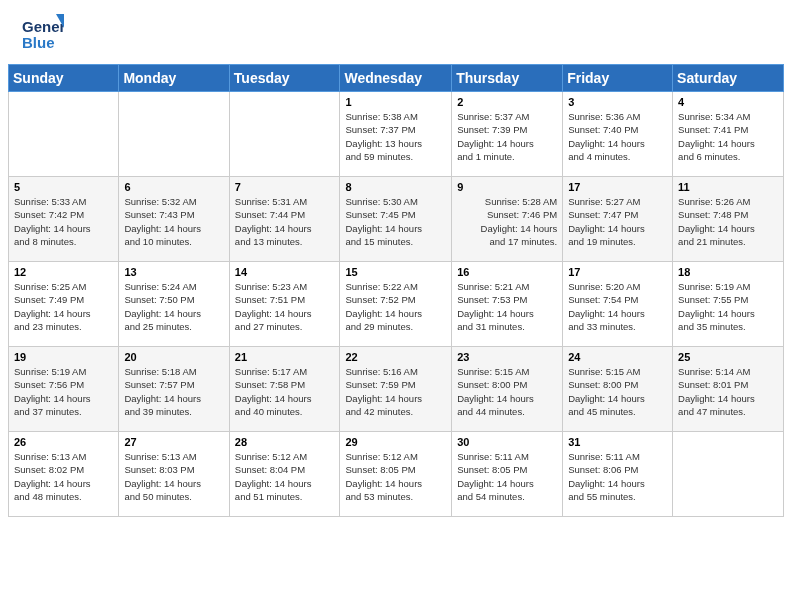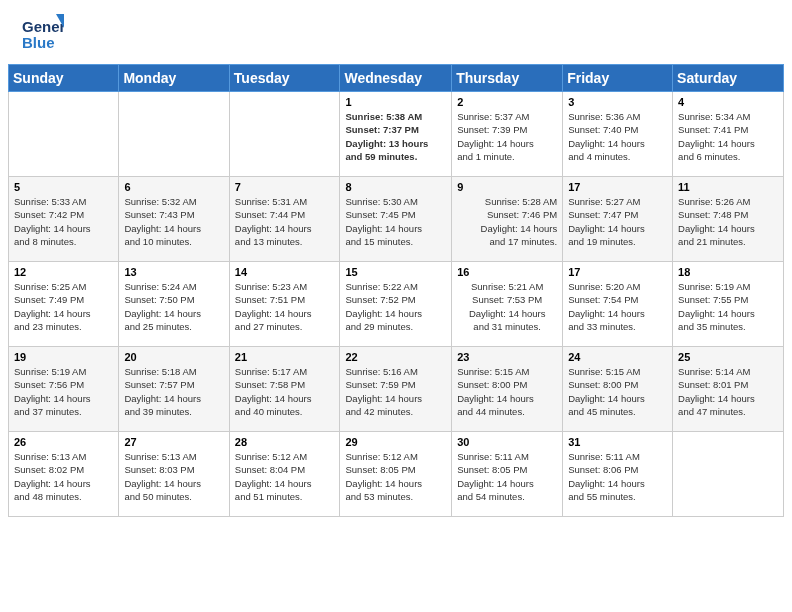--- a/index.html
+++ b/index.html
@@ -113,21 +113,21 @@
           <th>Saturday</th>
         </tr>
     </thead>
     <tbody id="calendar-body">
     <tr>
           <td class="empty-cell"></td>
           <td class="empty-cell"></td>
           <td class="empty-cell"></td>
           <td>
             <div class="day-num">1</div>
-            <div class="day-info" style="white-space: pre-line; font-weight: bold;">Sunrise: 5:38 AM
+            <div class="day-info" style="white-space: pre-line;">Sunrise: 5:38 AM
 Sunset: 7:37 PM
 Daylight: 13 hours
 and 59 minutes.</div>
           </td>
           <td>
             <div class="day-num">2</div>
             <div class="day-info" style="white-space: pre-line;">Sunrise: 5:37 AM
 Sunset: 7:39 PM
 Daylight: 14 hours
 and 1 minute.</div>
@@ -222,21 +222,21 @@
           </td>
           <td>
             <div class="day-num">15</div>
             <div class="day-info" style="white-space: pre-line;">Sunrise: 5:22 AM
 Sunset: 7:52 PM
 Daylight: 14 hours
 and 29 minutes.</div>
           </td>
           <td>
             <div class="day-num">16</div>
-            <div class="day-info" style="white-space: pre-line; text-align: center;">Sunrise: 5:21 AM
+            <div class="day-info" style="white-space: pre-line;">Sunrise: 5:21 AM
 Sunset: 7:53 PM
 Daylight: 14 hours
 and 31 minutes.</div>
           </td>
           <td>
             <div class="day-num">17</div>
             <div class="day-info" style="white-space: pre-line;">Sunrise: 5:20 AM
 Sunset: 7:54 PM
 Daylight: 14 hours
 and 33 minutes.</div>

